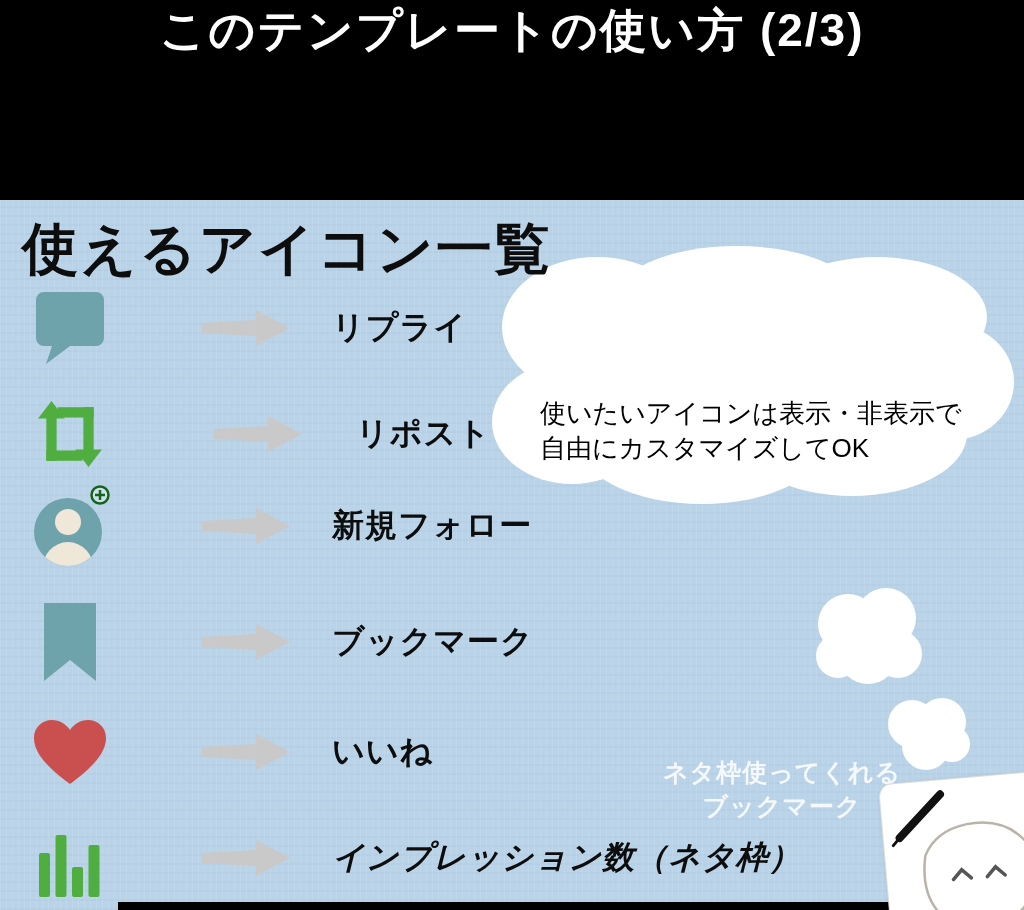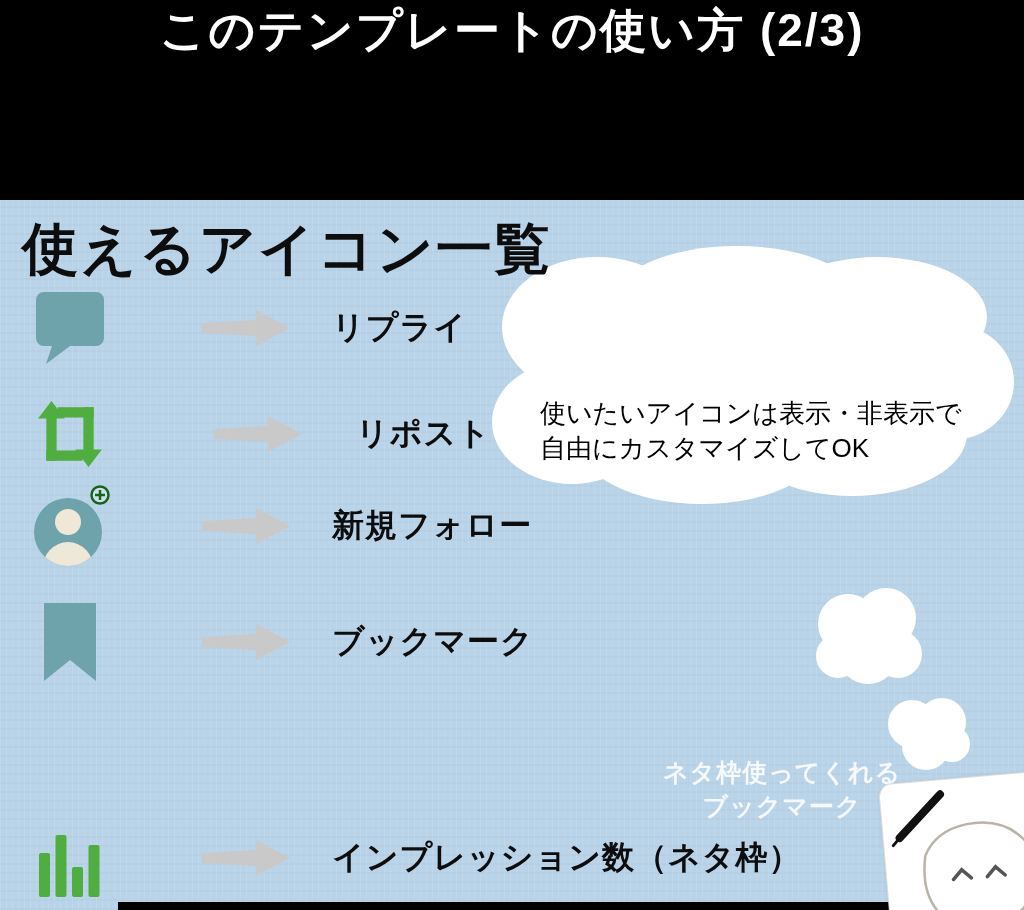--- a/index.html
+++ b/index.html
@@ -169,22 +169,35 @@
       </svg>
     </div>
     <div class="arrow-box">
       <svg width="92" height="40" viewBox="0 0 92 40">
           <polygon class="f-arrow" points="2,15 56,12 56,2 90,20 56,38 56,28 2,25"></polygon>
         </svg>
     </div>
     <div class="row-label">ブックマーク</div>
   </div>
 
-
-  <div class="row" style="top:816px;">
+  <div class="row" style="top:710px;">
+    <div class="icon-box">
+      <svg width="76" height="68" viewBox="0 0 76 68">
+        <path class="f-red" d="M38 66 C12 47 2 33 2 20 C2 9 10.5 2 20 2 C27.5 2 34 6 38 12 C42 6 48.5 2 56 2 C65.5 2 74 9 74 20 C74 33 64 47 38 66 Z"></path>
+      </svg>
+    </div>
+    <div class="arrow-box">
+      <svg width="92" height="40" viewBox="0 0 92 40">
+          <polygon class="f-arrow" points="2,15 56,12 56,2 90,20 56,38 56,28 2,25"></polygon>
+        </svg>
+    </div>
+    <div class="row-label">いいね</div>
+  </div>
+
+  <div class="row" style="top:816px;font-style:italic;">
     <div class="icon-box">
       <svg width="66" height="78" viewBox="0 0 66 78">
         <rect class="f-green" x="2" y="34" width="11" height="44" rx="2"></rect>
         <rect class="f-green" x="18.5" y="16" width="11" height="62" rx="2"></rect>
         <rect class="f-green" x="35" y="48" width="11" height="30" rx="2"></rect>
         <rect class="f-green" x="51.5" y="26" width="11" height="52" rx="2"></rect>
       </svg>
     </div>
     <div class="arrow-box">
       <svg width="92" height="40" viewBox="0 0 92 40">

